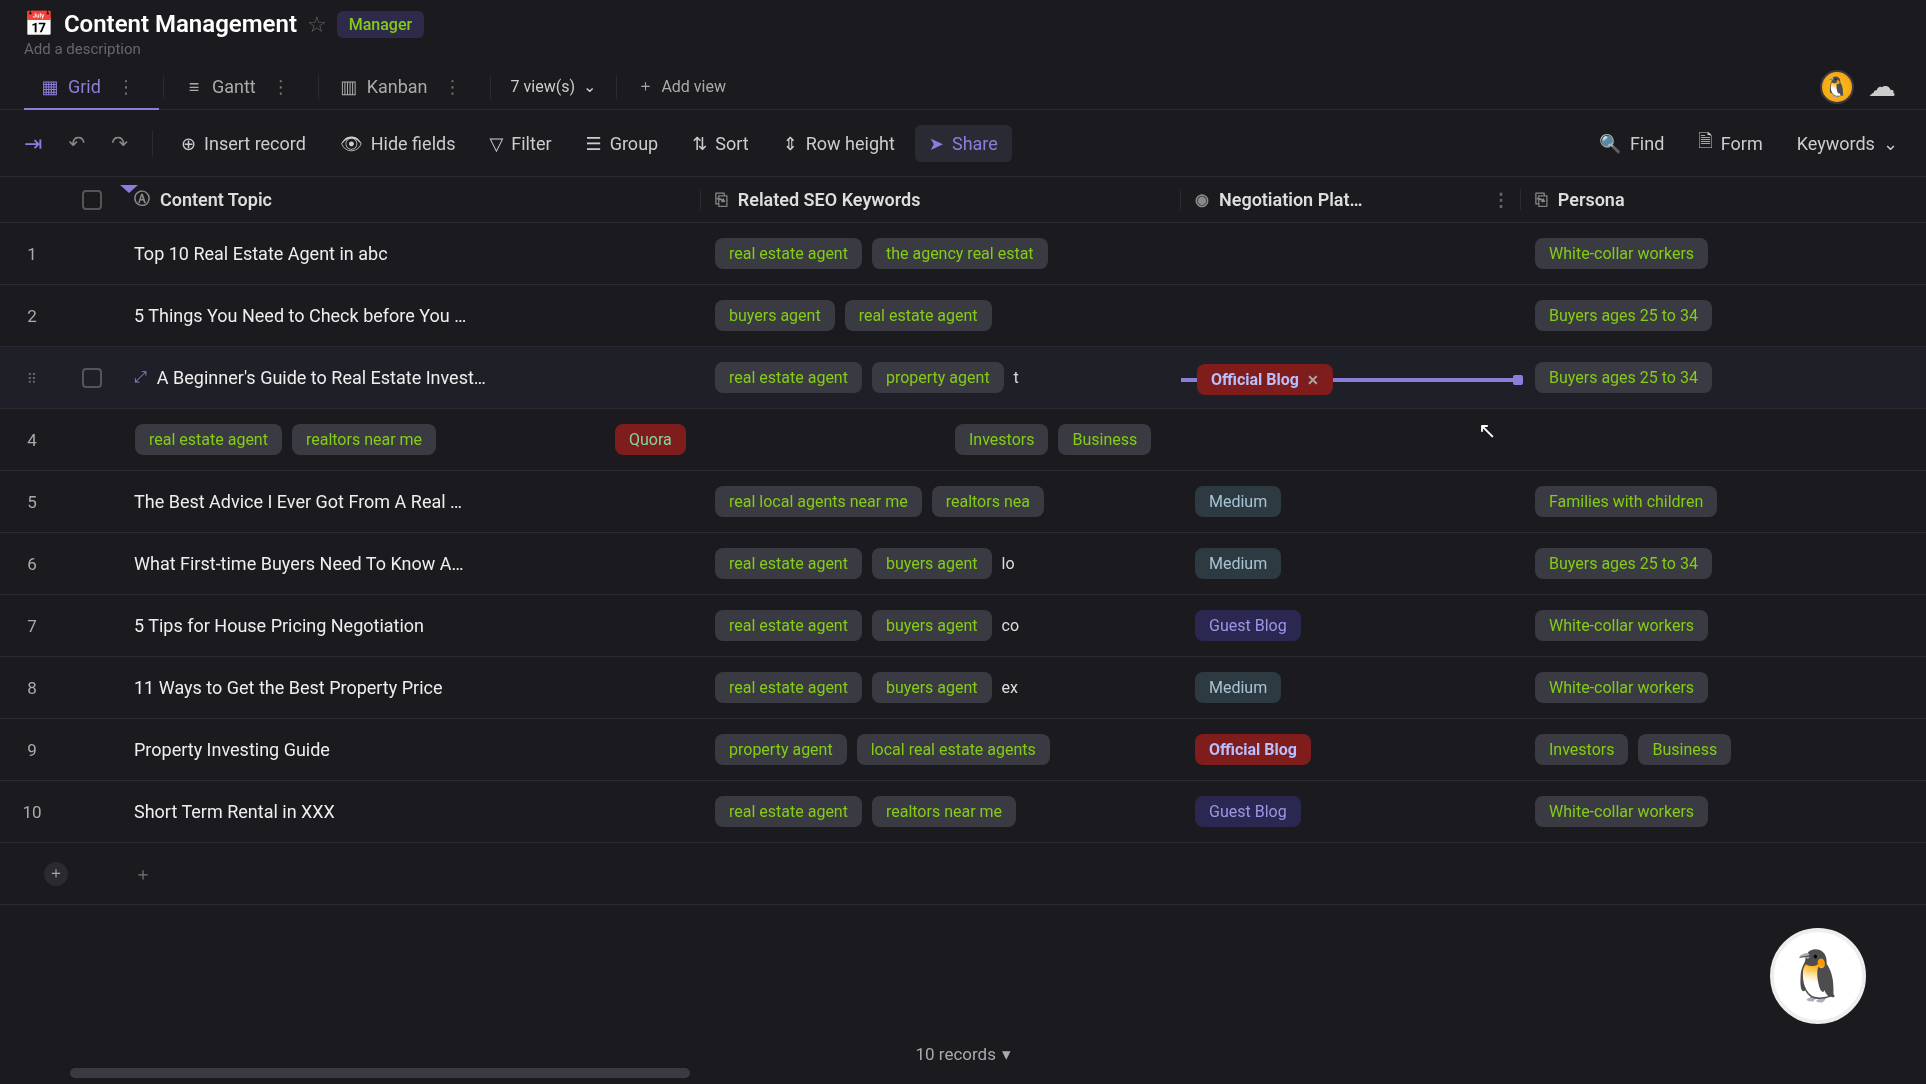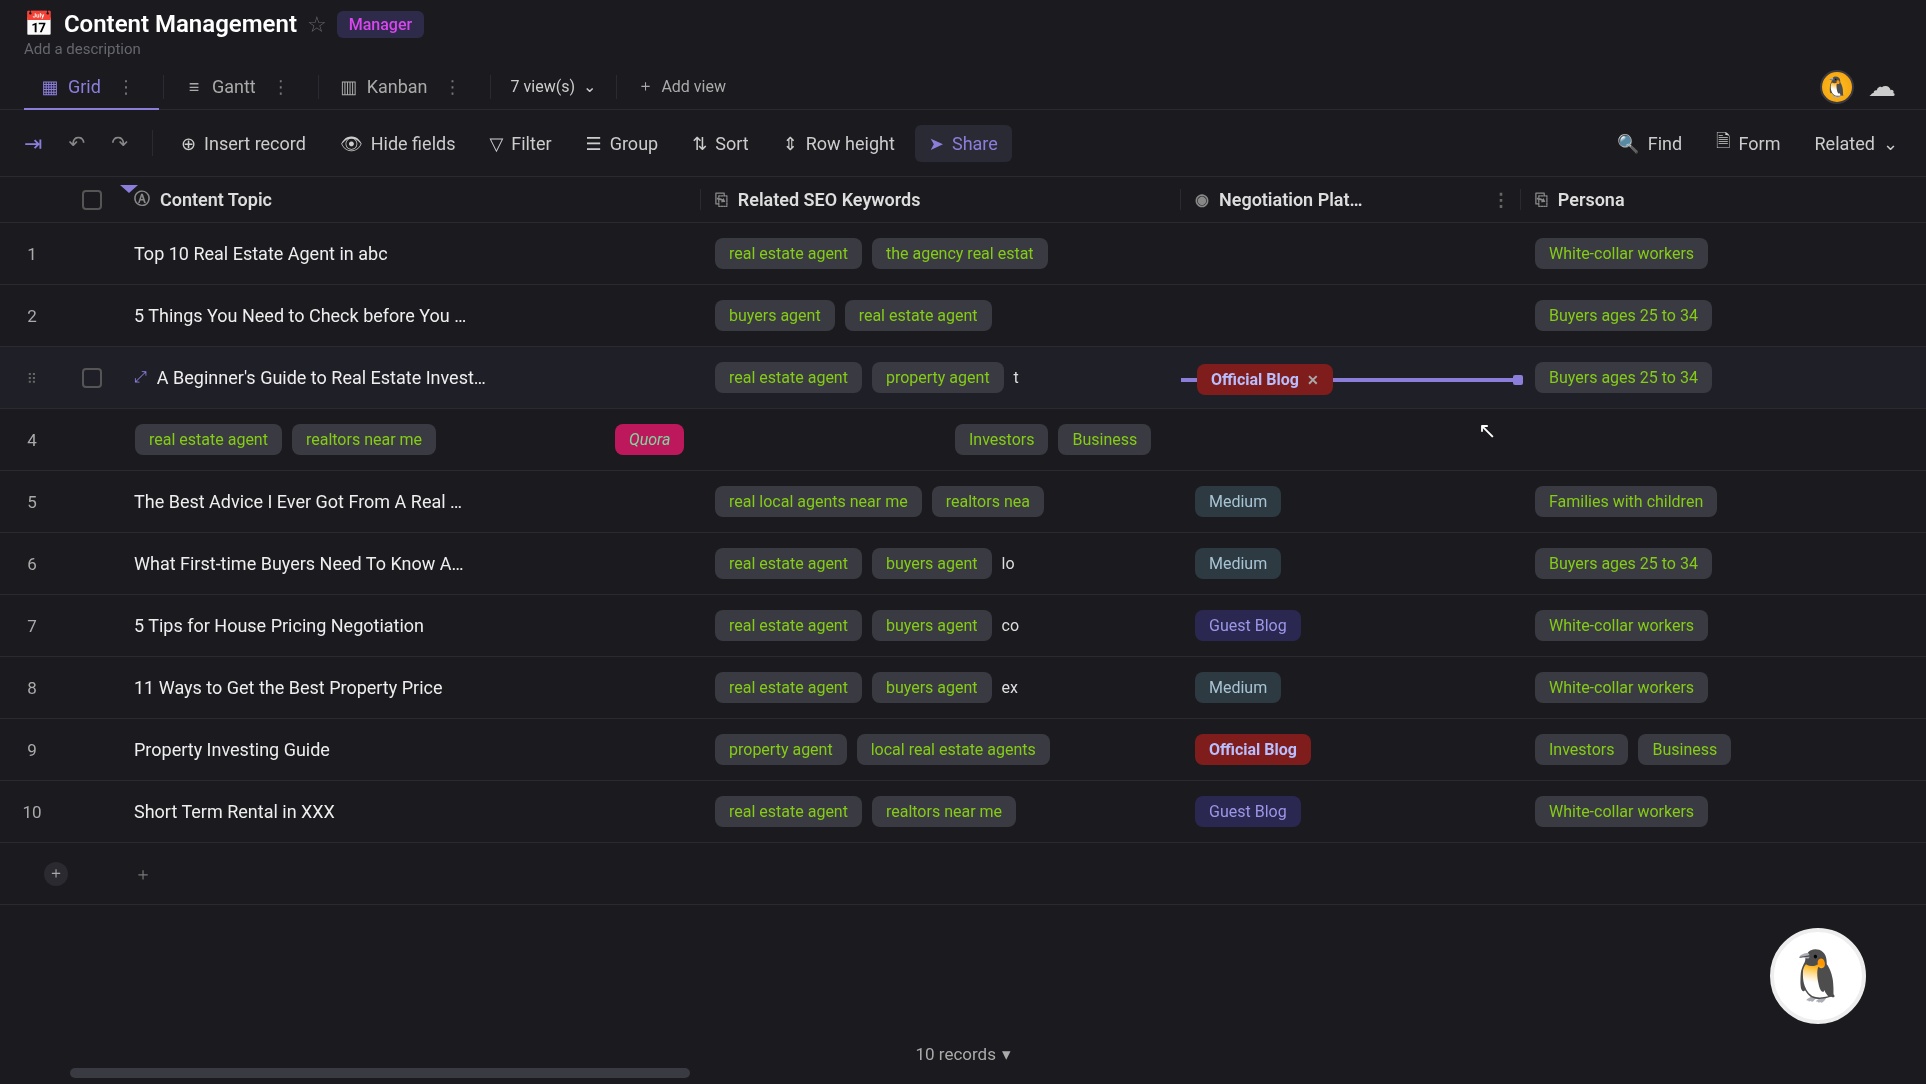--- a/index.html
+++ b/index.html
@@ -4,21 +4,21 @@
 <style>
 * { margin: 0; padding: 0; box-sizing: border-box; font-family: -apple-system, BlinkMacSystemFont, "Segoe UI", Roboto, sans-serif; }
 body { background: #1a1a1f; color: #e0e0e0; width: 1926px; height: 1084px; overflow: hidden; }
 
 
 .header { padding: 10px 24px 6px; }
 .title-row { display: flex; align-items: center; gap: 10px; }
 .doc-icon { font-size: 24px; }
 .title { font-size: 24px; font-weight: 600; color: #fff; }
 .star { color: #666; font-size: 22px; }
-.badge-manager { background: #2d2a4a; color: #d946ef; padding: 4px 12px; border-radius: 6px; font-size: 16px; font-weight: 500; }
+.badge-manager { background: #2d2a4a; color: #84cc16; padding: 4px 12px; border-radius: 6px; font-size: 16px; font-weight: 500; }
 .desc { color: #66666e; font-size: 15px; margin-top: 2px; }
 
 
 .views-bar { display: flex; align-items: center; border-bottom: 1px solid #2a2a30; padding: 0 24px; }
 .view-tab { display: flex; align-items: center; gap: 8px; padding: 12px 16px; color: #aaa; font-size: 18px; cursor: pointer; position: relative; }
 .view-tab.active { color: #8b7edb; }
 .view-tab.active::after { content: ""; position: absolute; bottom: -1px; left: 0; right: 0; height: 2px; background: #8b7edb; }
 .view-icon { width: 20px; height: 20px; display: inline-flex; align-items: center; justify-content: center; }
 .view-sep { width: 1px; height: 24px; background: #2a2a30; margin: 0 4px; }
 .dots { color: #777; padding: 0 8px; }
@@ -59,21 +59,21 @@
 .expand-icn{color:#8b7edb;font-size:16px;flex-shrink:0}
 .drag-icn{color:#666;font-size:14px;flex-shrink:0}
 .row-keywords { width: 480px; padding-left: 14px; display:flex;align-items:center;gap:10px;border-left:1px solid transparent;overflow:hidden}
 .row-platform { width: 340px; padding-left: 14px; display:flex;align-items:center;gap:10px;border-left:1px solid transparent;position:relative}
 .row-persona { width: 300px; padding-left: 14px; display:flex;align-items:center;gap:10px;border-left:1px solid transparent;overflow:hidden}
 
 .tag { background: #3a3a42; color: #84cc16; padding: 6px 14px; border-radius: 8px; font-size: 16px; white-space: nowrap; }
 .tag-trunc { color: #ddd; font-size: 16px; }
 .pill { padding: 6px 14px; border-radius: 8px; font-size: 16px; white-space: nowrap; display:inline-flex;align-items:center;gap:8px}
 .pill-official { background: #7f1d1d; color: #b8bfff; font-weight: bold; }
-.pill-quora { background: #be185d; color: #7dd8a0; font-style: italic; }
+.pill-quora { background: #7f1d1d; color: #7dd8a0; }
 .pill-medium { background: #2d3a42; color: #a8c4d4; }
 .pill-guest { background: #2a2850; color: #9d96e8; }
 .pill-x{color:#aaa;font-size:14px;cursor:pointer}
 
 .platform-cell-edit { position: absolute; left: 0; top: 0; right: 0; bottom: 0; border: 2px solid #8b7edb; background: #1a1a1f; display:flex;align-items:center;padding-left:14px;gap:10px}
 .platform-cell-corner{position:absolute;right:-5px;bottom:-5px;width:10px;height:10px;background:#8b7edb;border-radius:2px}
 .add-circle{position:absolute;left:44px;width:24px;height:24px;border-radius:50%;background:#2a2a30;color:#aaa;display:flex;align-items:center;justify-content:center;font-size:16px}
 
 .footer { position: absolute; bottom: 20px; left: 0; right: 0; display:flex;align-items:center;justify-content:center;color:#aaa;font-size:17px;gap:6px}
 .scroll-bar{position:absolute;bottom:6px;left:70px;width:620px;height:10px;background:#3a3a42;border-radius:5px}
@@ -166,21 +166,21 @@
   <div class="spacer"></div>
   <div class="tool">
       <span>🔍</span>
       <span>Find</span>
     </div>
   <div class="tool">
       <span>🗎</span>
       <span>Form</span>
     </div>
   <div class="tool">
-      <span>Related</span>
+      <span>Keywords</span>
       <span>⌄</span>
     </div>
 </div>
 
 <div class="grid-wrap">
   <div class="grid-header">
     <div class="col-num"></div>
     <div class="col-check">
         <div class="chk"></div>
       </div>

